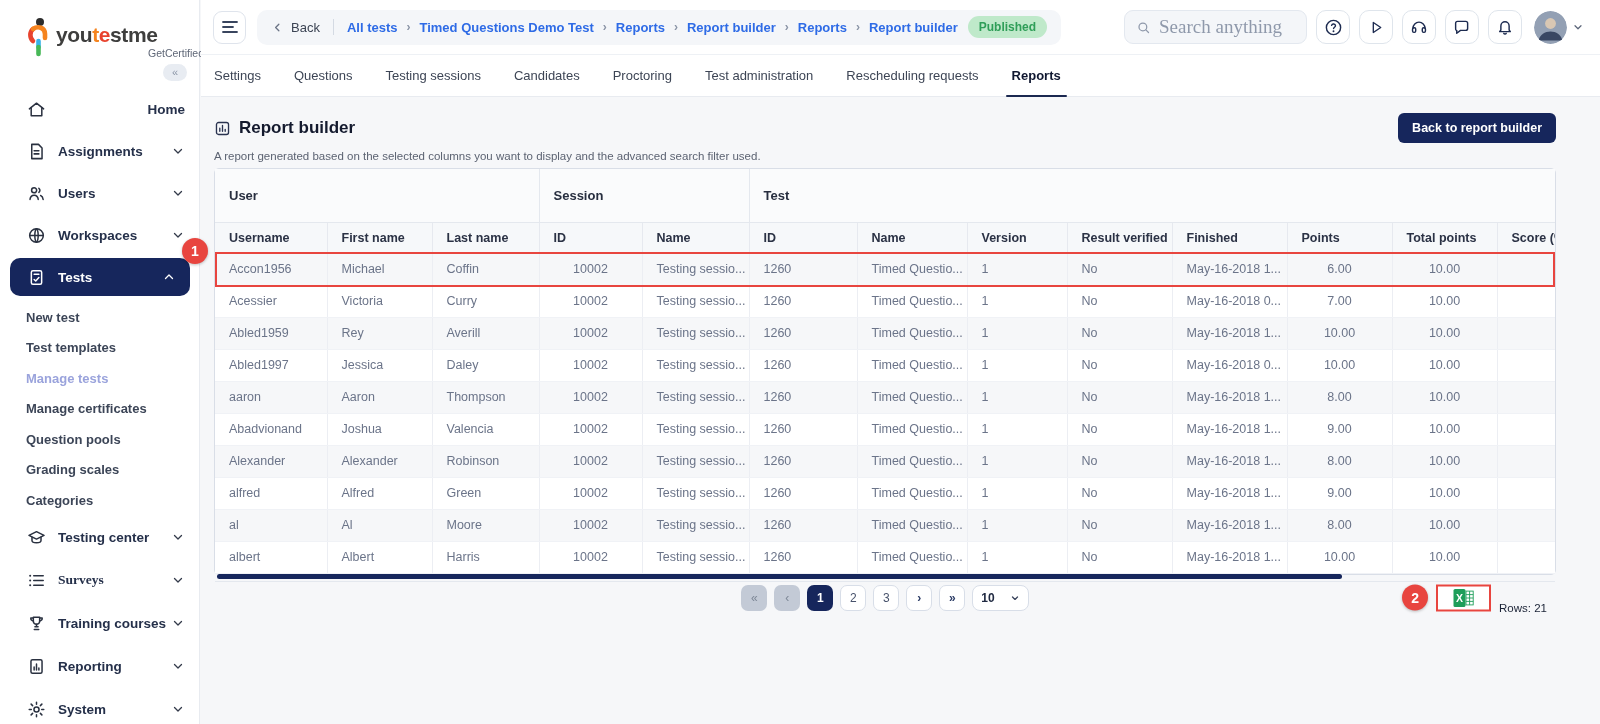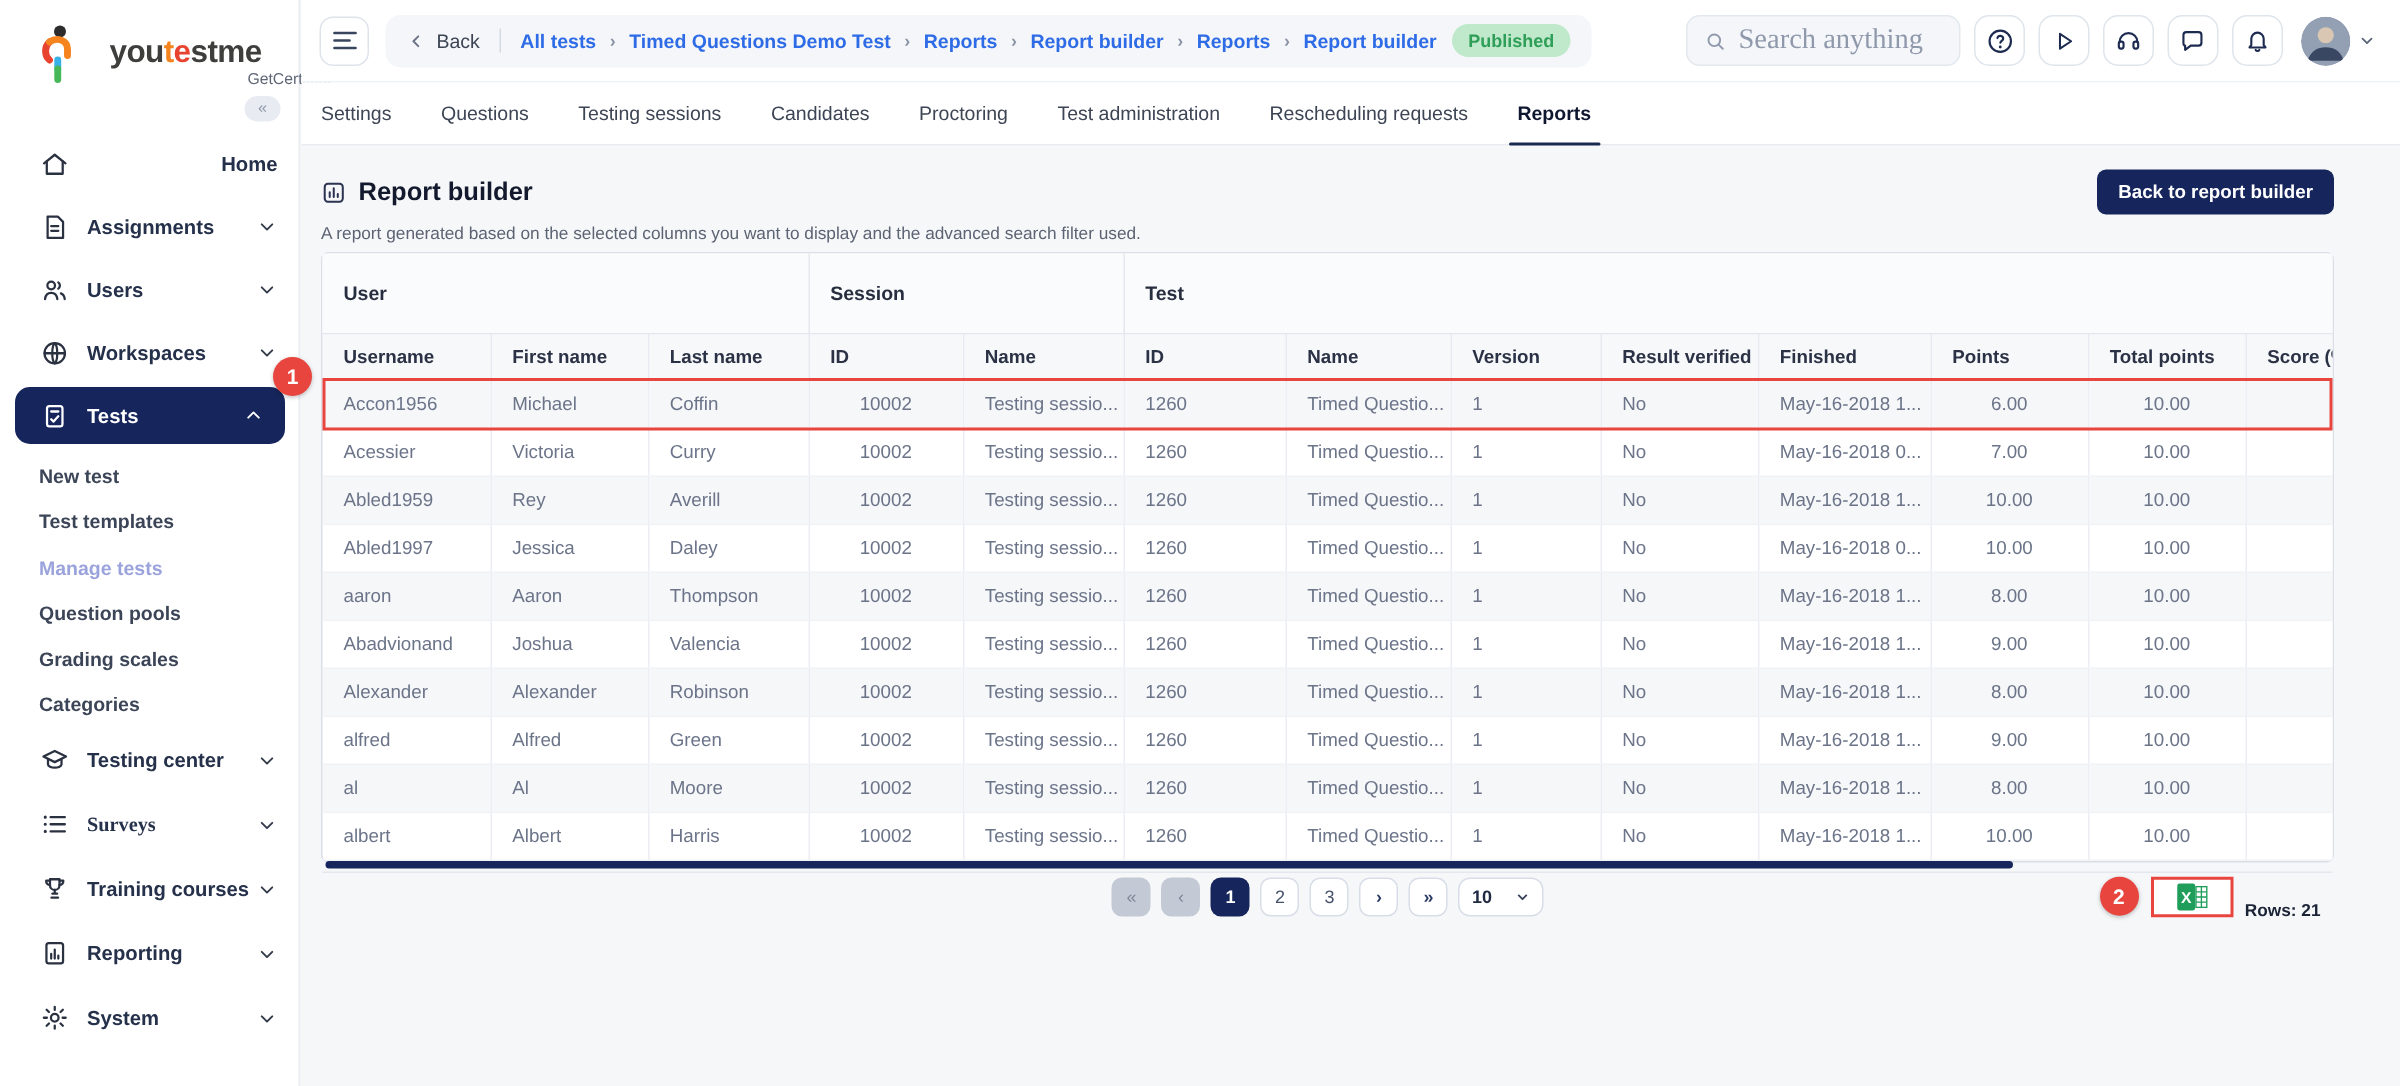--- a/index.html
+++ b/index.html
@@ -3,21 +3,21 @@
 <meta charset="utf-8">
 <style>
   * { margin:0; padding:0; box-sizing:border-box; }
   html,body { width:1600px; height:724px; overflow:hidden; }
   body { font-family:"Liberation Sans", sans-serif; background:#f6f7f9; color:#1f2533; position:relative; }
   svg { display:block; }
 
   
   .sidebar { position:absolute; left:0; top:0; width:200px; height:724px; background:#fff; border-right:1px solid #e8ebf0; z-index:1; }
   .sidebar-header { height:88px; position:relative; padding:14px 0 0 24px; }
-  .logo-row { display:flex; align-items:center; gap:21px; }
+  .logo-row { display:flex; align-items:flex-end; gap:4px; }
   .logo-text { font-size:21px; font-weight:700; letter-spacing:-0.4px; line-height:30px; margin-top:6px; }
   .seg-dark { color:#3e3e3d; } .seg-orange { color:#f5841f; } .seg-red { color:#e8432e; }
   .tagline { font-size:10.5px; color:#5f6777; text-align:right; width:148px; margin-top:-3px; }
   .collapse-btn { position:absolute; right:12px; top:64px; width:24px; height:17px; background:#e8ecf2; border-radius:9px; color:#8d97a8; font-size:11px; line-height:16px; text-align:center; cursor:pointer; }
 
   .nav-item { height:42px; display:flex; align-items:center; padding:0 14px 0 27px; font-size:13.5px; font-weight:600; color:#25304a; cursor:pointer;justify-content:space-between; }
   .nav-item .ni { width:19px; height:19px; margin-right:12px; color:#2a3140; flex:0 0 auto; }
   .nav-item .chev { margin-left:auto; width:14px; height:14px; color:#333a4a; }
   .nav-item.active-pill { padding:0; }
   .active-inner { background:#16265c; color:#fff; border-radius:10px; margin:0 9px 0 10px; height:38px; width:181px; display:flex; align-items:center; padding:0 14px 0 17px; }
@@ -83,21 +83,21 @@
   .pg-btn { min-width:26px; height:26px; border-radius:7px; font-size:12px; display:flex; align-items:center; justify-content:center; font-family:inherit; cursor:pointer; }
   .pg-disabled { background:#c3cad6; color:#7d8796; border:none; }
   .pg-active { background:#16265c; color:#fff; font-weight:700; border:none; }
   .pg-plain { background:#fff; border:1px solid #d8dee8; color:#47526b; }
   .pg-nav { background:#fff; border:1px solid #d8dee8; color:#2c3c66; font-weight:700; }
   .pg-size { background:#fff; border:1px solid #d8dee8; border-radius:8px; height:26px; padding:0 8px; display:flex; align-items:center; gap:15px; font-size:12px; font-weight:600; color:#202a42; cursor:pointer; }
   .pg-size svg { color:#39445c; }
 
   .footer-right { position:absolute; right:8px; top:50%; transform:translateY(-50%); display:flex; align-items:center; gap:8px; }
   .excel-box { width:55px; height:27px; border:2px solid #e8453f; display:flex; align-items:center; justify-content:center; background:#fff; cursor:pointer; }
-  .rows-label { font-size:11.5px; font-weight:700; color:#1b2336;margin-top:19px; }
+  .rows-label { font-size:11.5px; font-weight:400; color:#1b2336;margin-top:19px; }
 </style>
 </head>
 <body>
 
 <div class="sidebar">
   <div class="sidebar-header">
     <div class="logo-row">
       <span>
         <svg width="28" height="42" viewBox="0 0 28 42" fill="none">
           <circle cx="16" cy="5" r="4" fill="#2c2c2c"></circle>
@@ -185,20 +185,21 @@
               <path d="M6 14.5l6-6 6 6"></path>
             </svg>
           </span>
       </div>
     </div>
 
     <div class="subnav">
       <div class="sub-item">New test</div>
       <div class="sub-item">Test templates</div>
       <div class="sub-item selected">Manage tests</div>
+      <div class="sub-item">Manage certificates</div>
       <div class="sub-item">Question pools</div>
       <div class="sub-item">Grading scales</div>
       <div class="sub-item">Categories</div>
     </div>
 
     <div class="nav-item" style="height:43px;">
       <span class="ni">
           <svg viewBox="0 0 24 24" fill="none" stroke="currentColor" stroke-width="1.9" stroke-linecap="round" stroke-linejoin="round">
             <path d="M2.5 9.3 12 4.6l9.5 4.7L12 14z"></path>
             <path d="M6.3 11.6v4.2c0 1.6 2.6 2.9 5.7 2.9s5.7-1.3 5.7-2.9v-4.2"></path>

